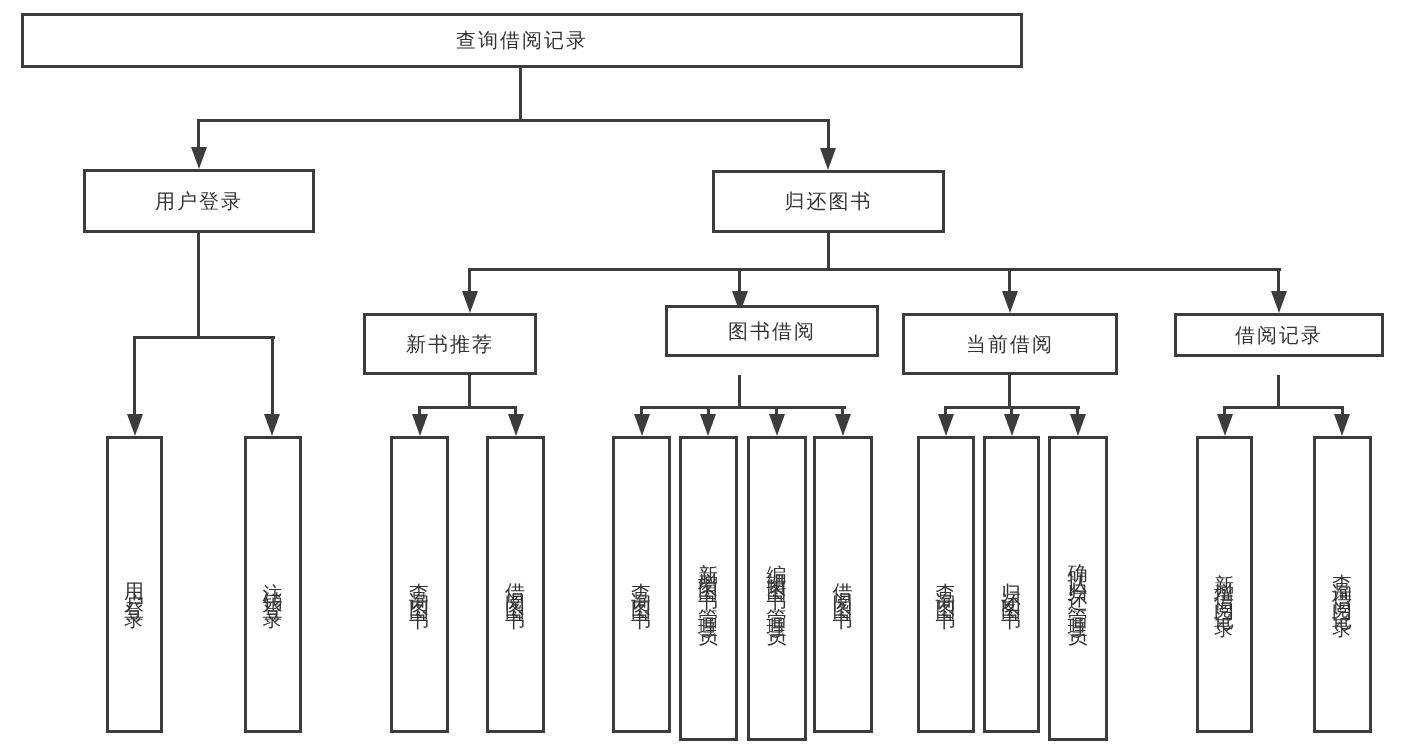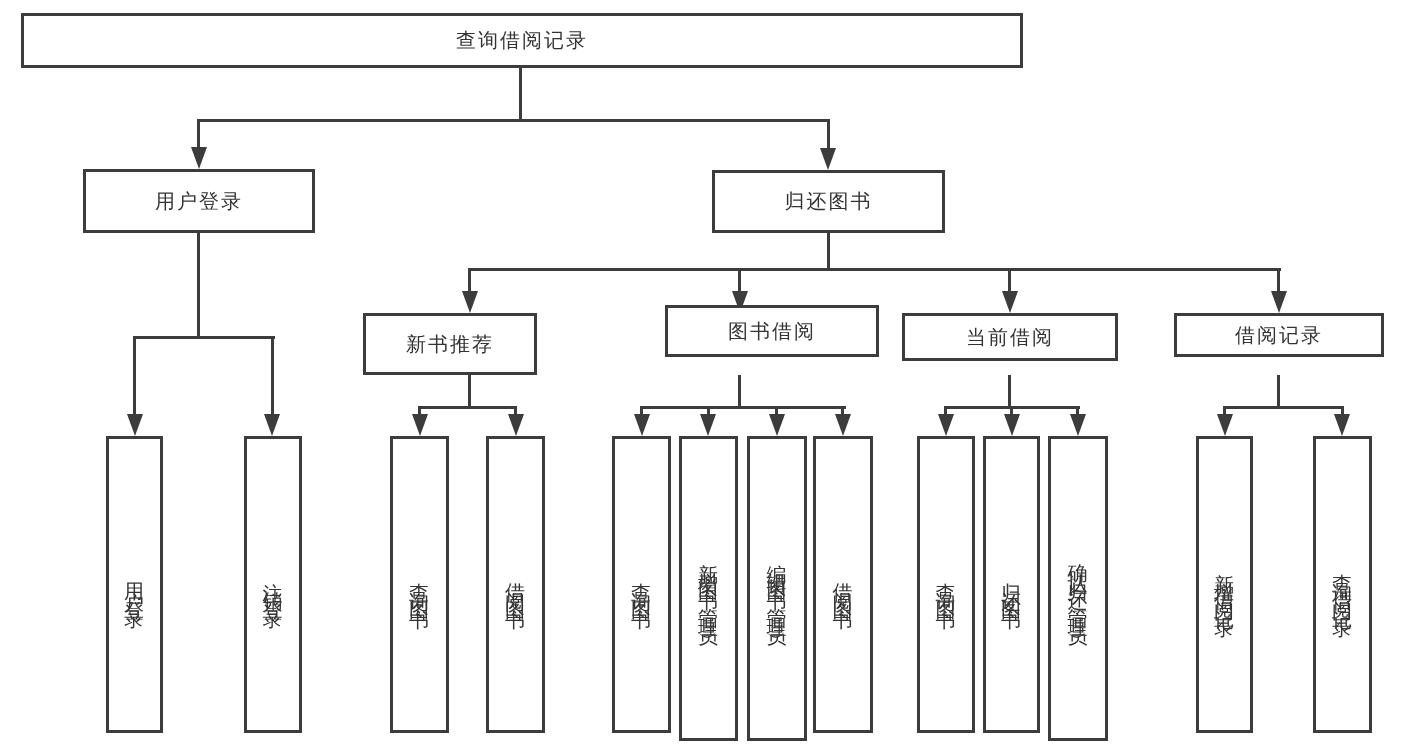--- a/index.html
+++ b/index.html
@@ -91,21 +91,21 @@
   <div class="ar" style="left:462px; top:291px;"></div>
   <div class="vl" style="left:738px; top:268px; height:24px;"></div>
   <div class="ar" style="left:732px; top:291px;"></div>
   <div class="vl" style="left:1008px; top:268px; height:24px;"></div>
   <div class="ar" style="left:1002px; top:291px;"></div>
   <div class="vl" style="left:1277px; top:268px; height:24px;"></div>
   <div class="ar" style="left:1271px; top:291px;"></div>
 
   <div class="box" style="left:363px; top:313px; width:174px; height:62px;">新书推荐</div>
   <div class="box" style="left:633px; top:305px; width:214px; height:52px;margin-left:32px;">图书借阅</div>
-  <div class="box" style="left:902px; top:313px; width:216px; height:48px;">当前借阅</div>
+  <div class="box" style="left:902px; top:313px; width:216px; height:62px;">当前借阅</div>
   <div class="box" style="left:1174px; top:313px; width:210px; height:44px;">借阅记录</div>
 
   <div class="vl" style="left:468px; top:375px; height:34px;"></div>
   <div class="hl" style="left:418px; top:406px; width:99px;"></div>
   <div class="vl" style="left:418px; top:406px; height:10px;"></div>
   <div class="ar" style="left:412px; top:414px;"></div>
   <div class="vl" style="left:514px; top:406px; height:10px;"></div>
   <div class="ar" style="left:508px; top:414px;"></div>
 
   <div class="vl" style="left:738px; top:375px; height:34px;"></div>

